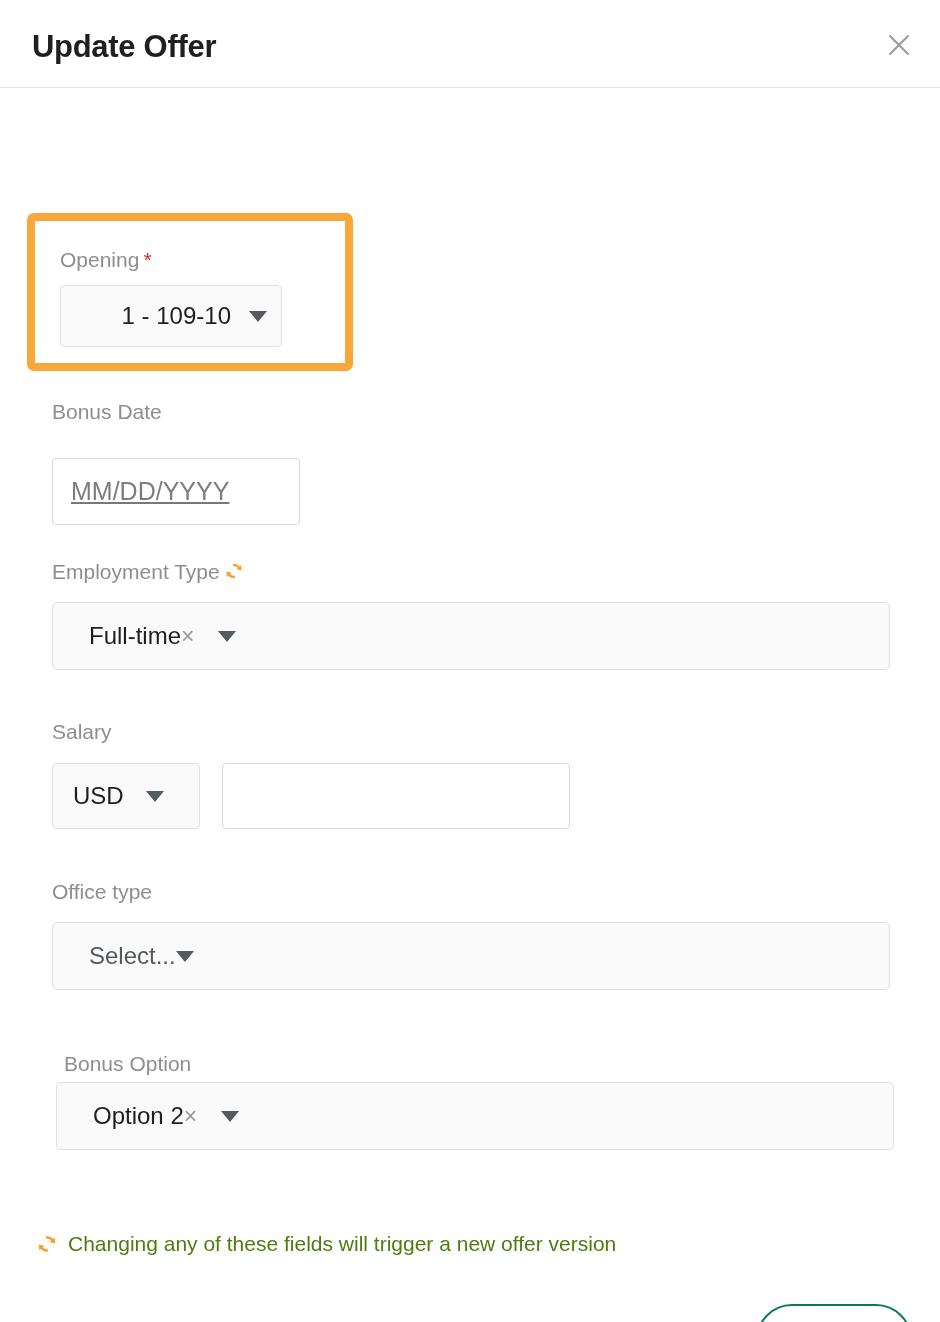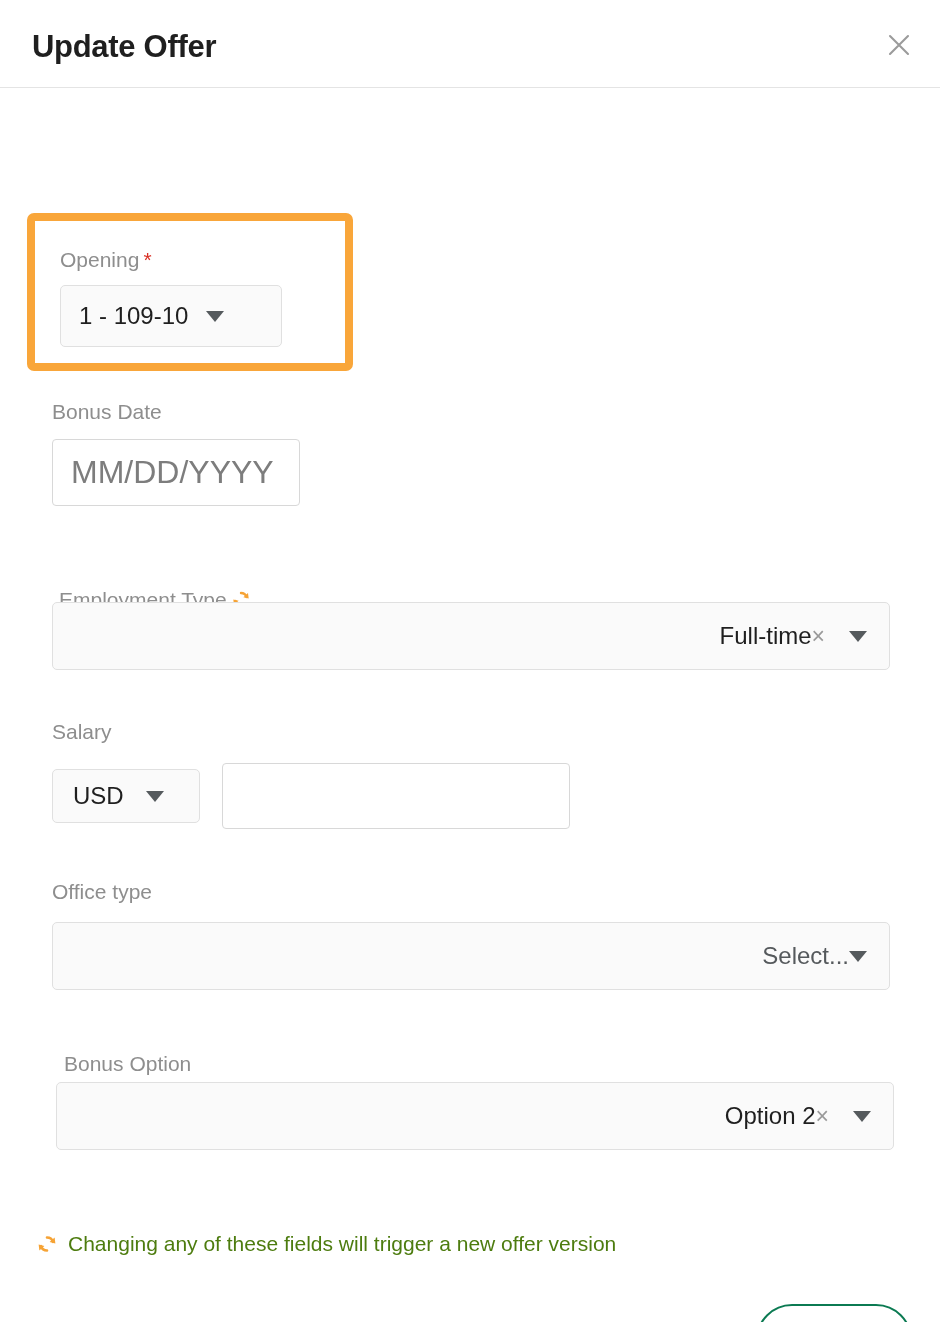--- a/index.html
+++ b/index.html
@@ -128,67 +128,68 @@
     font-weight: 400;
     cursor: pointer;
     user-select: none;
   }
 
   
   .opening-select {
     width: 222px;
     height: 62px;
     padding: 0 14px 0 18px;
-    justify-content: flex-start;
+    justify-content: flex-end;
     gap: 18px;
   }
 
   
   .startdate-input {
     position: absolute;
     left: 52px;
-    top: 351px;
+    top: 370px;
     width: 248px;
     height: 67px;
     background: #ffffff;
     border: 1px solid #d8d8d8;
     border-radius: 4px;
     font-family: "Liberation Sans", sans-serif;
-    font-size: 32px;
+    font-size: 25px;
     color: #787878;
     padding: 0 18px;
     outline: none;
+    text-decoration: underline;
   }
   .startdate-input::placeholder { color: #7d7d7d; opacity: 1; }
 
   
   .wide-select {
     width: 838px;
     height: 68px;
-    padding: 0 22px 0 16px;
-    justify-content: flex-end;
+    padding: 0 22px 0 36px;
+    justify-content: flex-start;
   }
   .wide-select .right-group {
     display: flex;
     align-items: center;
     gap: 24px;
   }
 
   
   .salary-row {
     position: absolute;
     left: 52px;
     top: 675px;
     display: flex;
     align-items: center;
     gap: 22px;
   }
   .currency-select {
     width: 148px;
-    height: 54px;
+    height: 66px;
     padding: 0 16px 0 20px;
     justify-content: flex-start;
     gap: 22px;
   }
   .salary-input {
     width: 348px;
     height: 66px;
     background: #ffffff;
     border: 1px solid #d8d8d8;
     border-radius: 4px;
@@ -232,21 +233,21 @@
     font-size: 26px;
     font-family: "Liberation Sans", sans-serif;
     cursor: pointer;
     display: flex;
     align-items: center;
     justify-content: center;
   }
 
   
   .lbl-startdate { position: absolute; left: 52px; top: 311px; }
-  .lbl-employment { position: absolute; left: 59px; top: 471px; margin-top: 28px; }
+  .lbl-employment { position: absolute; left: 52px; top: 471px; }
   .lbl-salary { position: absolute; left: 52px; top: 631px; }
   .lbl-office { position: absolute; left: 52px; top: 791px; }
   .lbl-bonus { position: absolute; left: 64px; top: 951px; margin-top: 12px; }
 
   .sel-employment { position: absolute; left: 52px; top: 514px; }
   .sel-office { position: absolute; left: 52px; top: 834px; }
   .sel-bonus { position: absolute; left: 56px; top: 994px; }
 </style>
 </head>
 <body>

